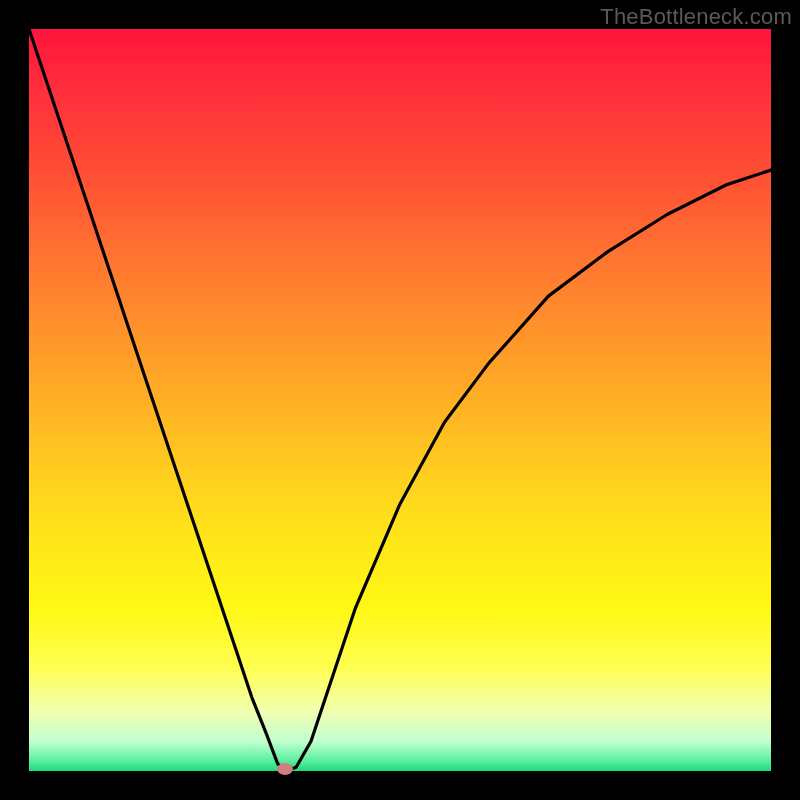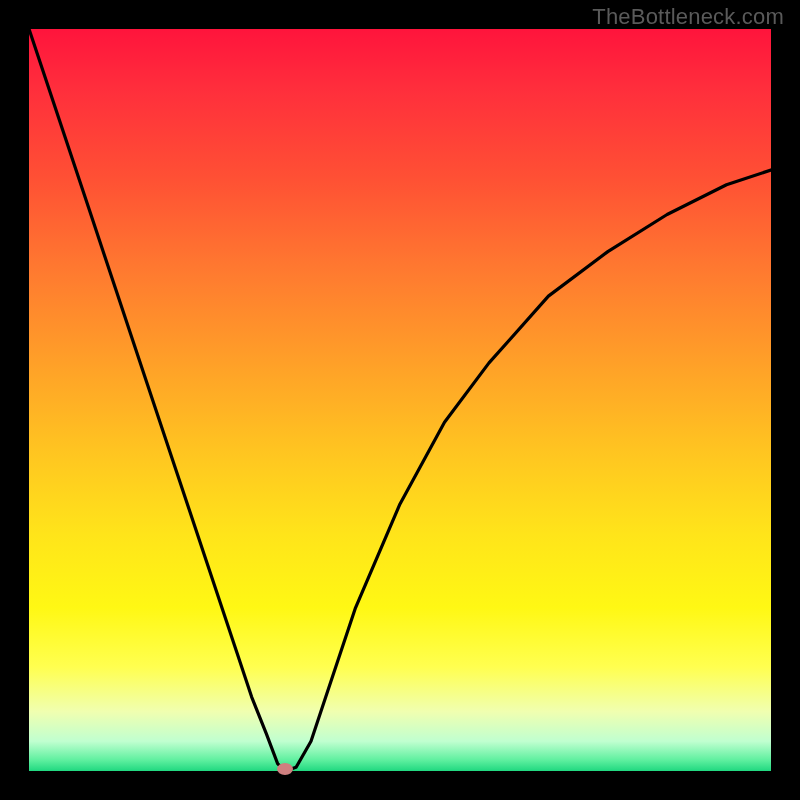--- a/index.html
+++ b/index.html
@@ -36,21 +36,21 @@
   .curve-svg {
     position: absolute;
     left: 0;
     top: 0;
     width: 742px;
     height: 742px;
   }
   .watermark {
     position: absolute;
     top: 4px;
-    right: 16px;
+    right: 8px;
     color: #5a5a5a;
     font-size: 22px;
     font-weight: 500;
     letter-spacing: 0.2px;
   }
   .marker {
     position: absolute;
     width: 16px;
     height: 12px;
     background: #cf7f7f;

